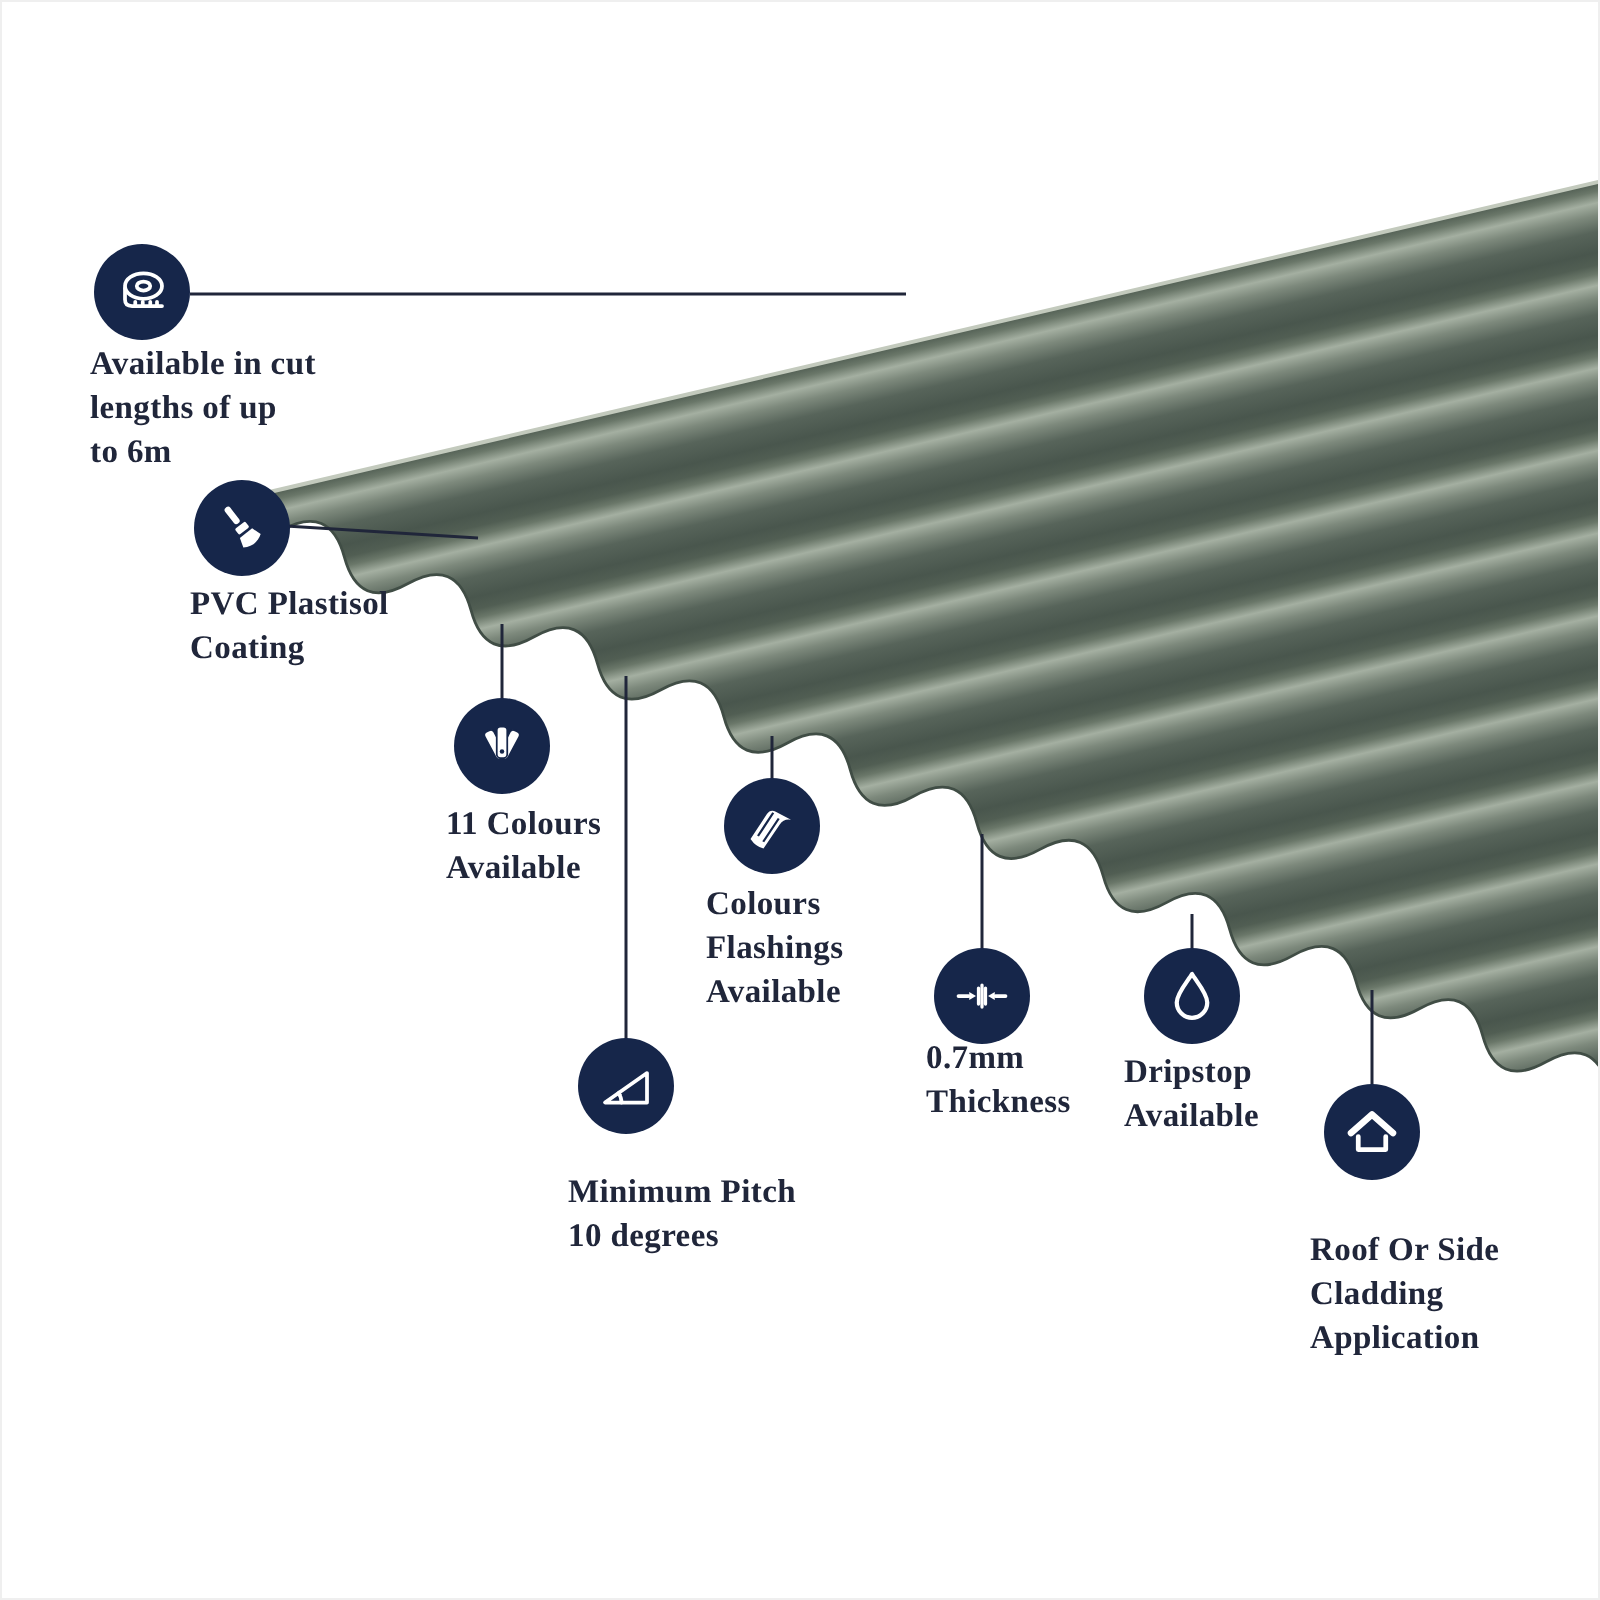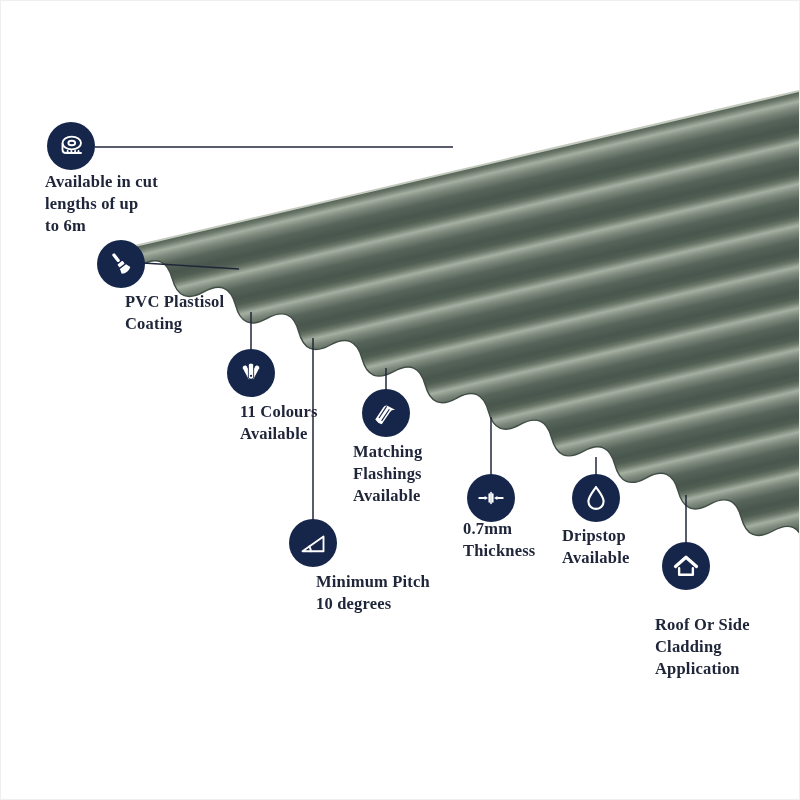--- a/index.html
+++ b/index.html
@@ -60,66 +60,66 @@
   <div>
     <div class="badge" style="left:96px;top:239px;">
       <svg viewBox="0 0 24 24">
         <g transform="rotate(-38 12 12)" fill="#fff">
           <rect x="10.7" y="1.6" width="2.6" height="8" rx="1.2"></rect>
           <rect x="9.4" y="10.6" width="5.2" height="2.9" rx="0.6"></rect>
           <path d="M8.9 14.6 h6.2 l1.3 3.9 c-2.9 1.9 -5.9 1.9 -8.8 0 z"></path>
         </g>
       </svg>
     </div>
-    <div class="label" style="left:94px;top:290px;margin-left:30px;">PVC Plastisol
+    <div class="label" style="left:94px;top:290px;">PVC Plastisol
 Coating</div>
   </div>
 
   <div>
     <div class="badge" style="left:226px;top:348px;">
       <svg viewBox="0 0 24 24">
         <g stroke="#16264a" stroke-width="0.7">
           <g transform="rotate(-28 12 16.8)">
               <rect x="9.9" y="4.6" width="4.2" height="12.2" rx="1.5" fill="#fff"></rect>
             </g>
           <g transform="rotate(28 12 16.8)">
               <rect x="9.9" y="4.6" width="4.2" height="12.2" rx="1.5" fill="#fff"></rect>
             </g>
           <rect x="9.9" y="4.2" width="4.2" height="12.6" rx="1.5" fill="#fff"></rect>
         </g>
         <circle cx="12" cy="14.2" r="0.9" fill="#16264a"></circle>
       </svg>
     </div>
-    <div class="label" style="left:239px;top:400px;">11 Colours
+    <div class="label" style="left:222px;top:400px;">11 Colours
 Available</div>
   </div>
 
   <div>
     <div class="badge" style="left:361px;top:388px;">
       <svg viewBox="0 0 24 24">
         <path d="M3.4 17.2 L9.9 7.3 q1.5 -2.1 3.6 -1 l6.1 3.2 q-2.9 -0.5 -4.5 1.9 L8.6 21 q-3.1 -0.7 -5.2 -3.8 z" fill="#fff"></path>
         <path d="M6.4 16 L12.5 6.7 M8.5 18.3 L14.7 9" stroke="#16264a" stroke-width="0.9" fill="none"></path>
       </svg>
     </div>
-    <div class="label" style="left:352px;top:440px;">Matching
+    <div class="label" style="left:352px;top:440px;">Colours
 Flashings
 Available</div>
   </div>
 
   <div>
     <div class="badge" style="left:288px;top:518px;">
       <svg viewBox="0 0 24 24">
         <g fill="none" stroke="#fff" stroke-width="1.5" stroke-linecap="round" stroke-linejoin="round">
           <path d="M3.6 18.6 H20.4 V6.8 Z"></path>
           <path d="M10.2 18.6 A6.6 6.6 0 0 0 9.0 14.8"></path>
         </g>
         <path d="M9.0 13.8 L8.1 15.9 L10.4 15.5 Z" fill="#fff"></path>
       </svg>
     </div>
-    <div class="label" style="left:283px;top:570px;margin-left:32px;">Minimum Pitch
+    <div class="label" style="left:283px;top:584px;">Minimum Pitch
 10 degrees</div>
   </div>
 
   <div>
     <div class="badge" style="left:466px;top:473px;">
       <svg viewBox="0 0 24 24">
         <g stroke="#fff" stroke-linecap="round" fill="none">
           <path d="M2.6 12 H6.6" stroke-width="1.5"></path>
           <path d="M21.4 12 H17.4" stroke-width="1.5"></path>
           <path d="M10.6 8.8 V15.2 M12 7.6 V16.4 M13.4 8.8 V15.2" stroke-width="1.3"></path>

